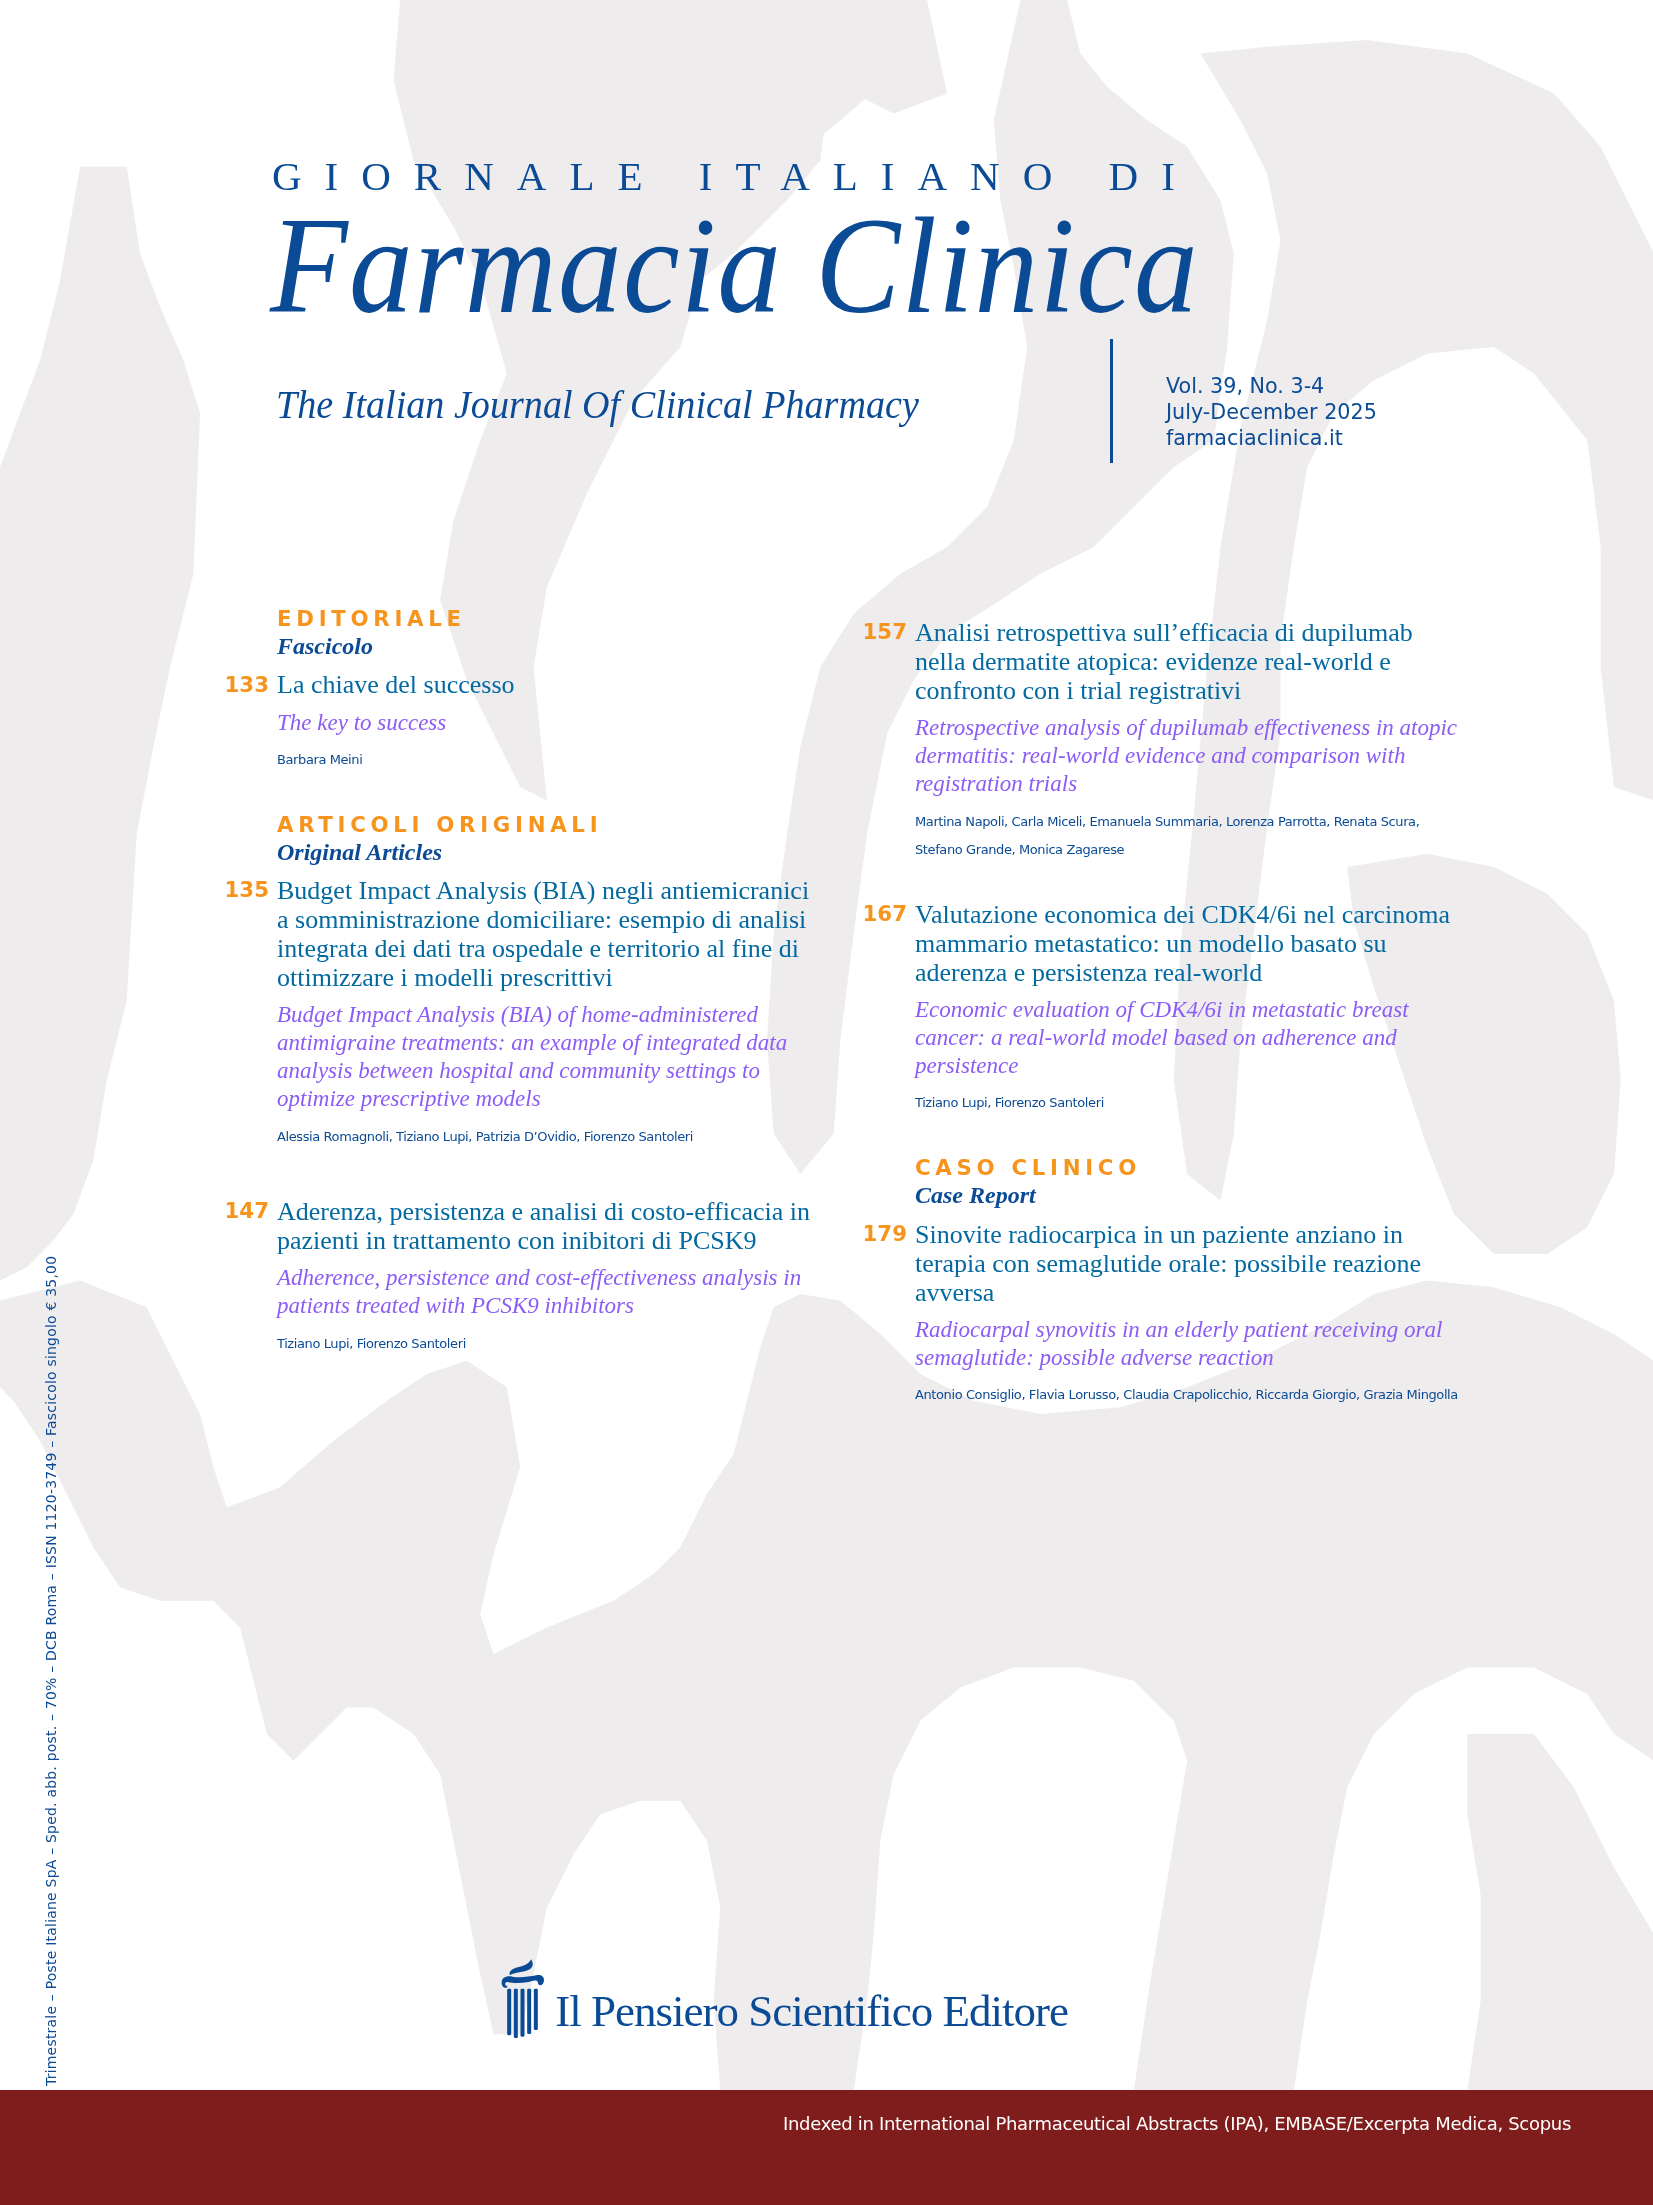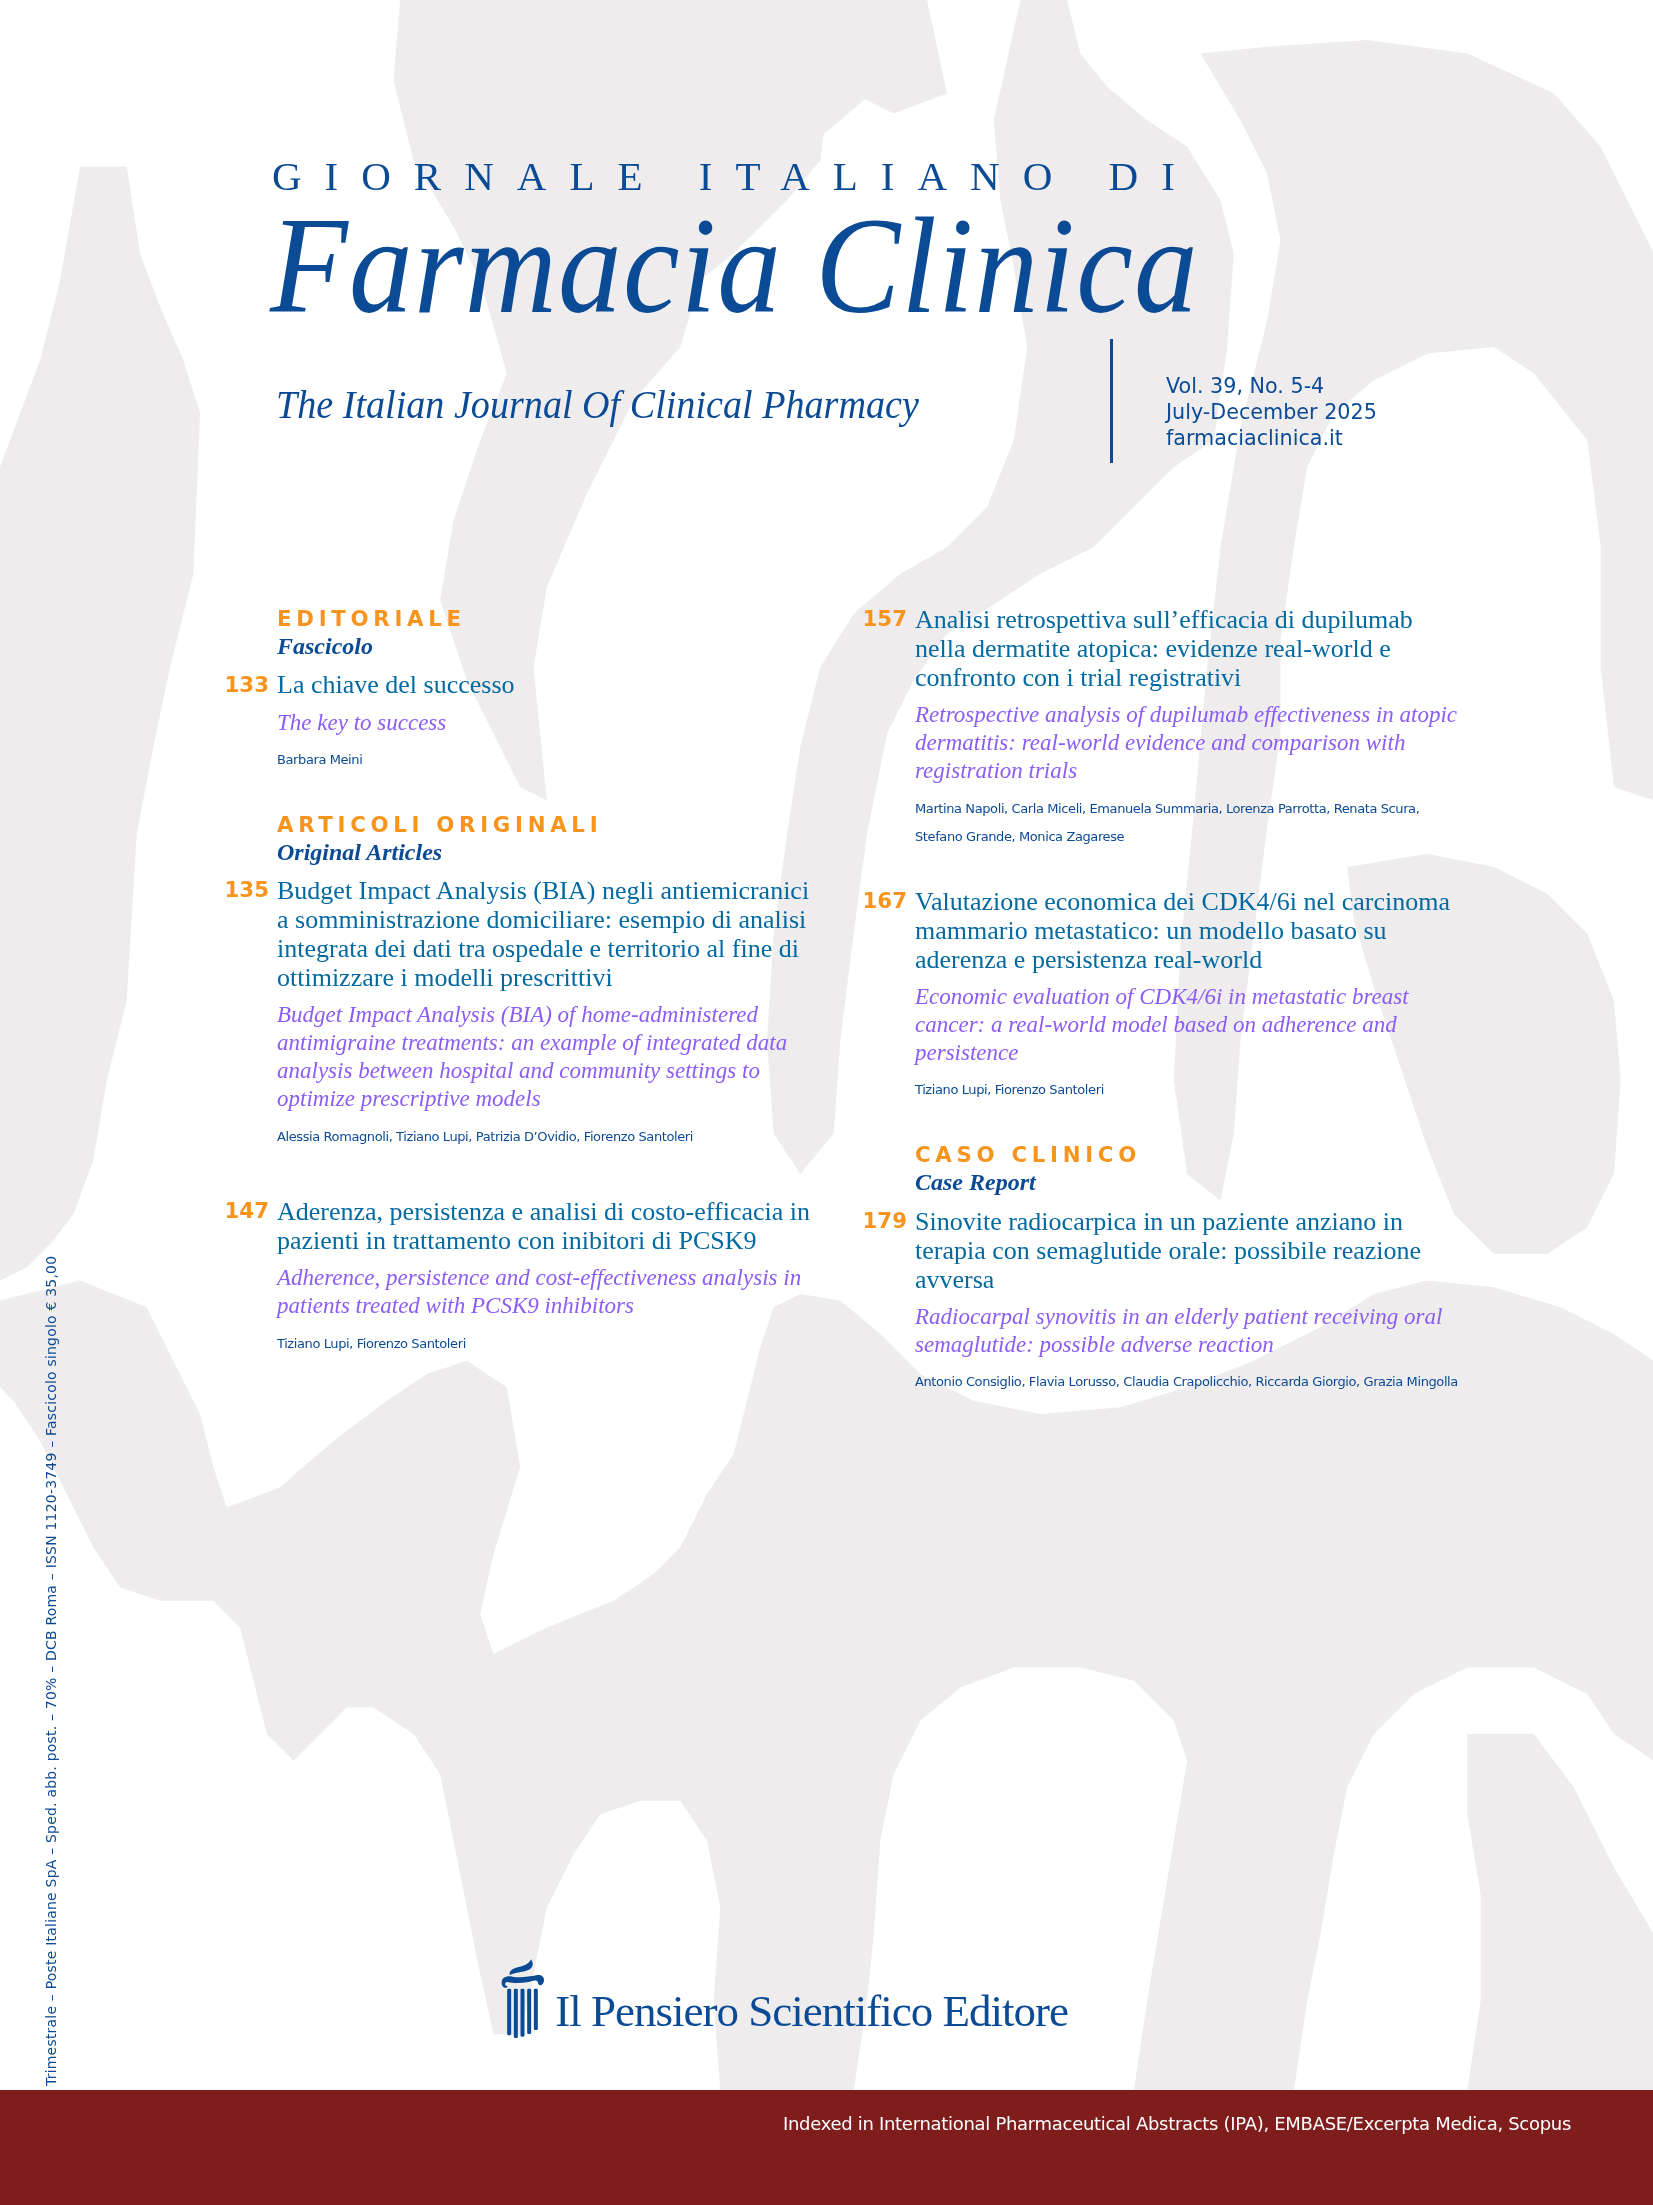--- a/index.html
+++ b/index.html
@@ -117,21 +117,21 @@
     <path d="M0 1950 L120 1920 L220 1960 L260 2040 L300 2120 L320 2200 L340 2260 L420 2230 L500 2160 L580 2100 L640 2060 L700 2040 L760 2080 L780 2200 L740 2330 L720 2420 L740 2480 L820 2440 L920 2400 L980 2360 L1020 2320 L1060 2240 L1100 2180 L1120 2100 L1140 2020 L1160 1960 L1200 1940 L1260 1950 L1320 2000 L1380 2060 L1460 2100 L1560 2120 L1680 2110 L1780 2080 L1880 2040 L1980 1990 L2060 1940 L2140 1920 L2240 1930 L2340 1960 L2420 2000 L2480 2040 L2480 2640 L2420 2600 L2380 2540 L2300 2500 L2200 2500 L2120 2540 L2060 2600 L2020 2680 L2000 2780 L1980 2900 L1960 3000 L1940 3135 L1700 3135 L1720 3000 L1740 2880 L1760 2760 L1780 2640 L1760 2580 L1700 2520 L1620 2500 L1520 2500 L1440 2530 L1380 2580 L1340 2660 L1320 2760 L1310 2900 L1300 3000 L1280 3135 L1080 3135 L1070 3000 L1080 2860 L1060 2760 L1020 2700 L960 2700 L900 2720 L860 2780 L820 2860 L800 2960 L780 3050 L740 3050 L720 2960 L700 2860 L680 2760 L660 2660 L620 2600 L560 2560 L520 2560 L480 2600 L440 2640 L400 2600 L380 2520 L360 2440 L320 2400 L240 2400 L180 2380 L140 2320 L100 2240 L60 2160 L20 2100 L0 2080 Z"></path>
     <path d="M2200 2600 L2300 2600 L2360 2680 L2420 2800 L2480 2900 L2480 3135 L2200 3135 L2220 3000 L2220 2840 L2200 2720 Z"></path>
   </g>
 </svg>
 
 <div class="layer mast-top">GIORNALE ITALIANO DI</div>
 <div class="layer mast-title">Farmacia Clinica</div>
 <div class="layer mast-sub">The Italian Journal Of Clinical Pharmacy</div>
 <div class="layer mast-divider"></div>
 <div class="layer mast-info">
-  <div>Vol. 39, No. 5-4</div>
+  <div>Vol. 39, No. 3-4</div>
   <div>July-December 2025</div>
   <div>farmaciaclinica.it</div>
 </div>
 
 <div class="layer col col-left">
   <div class="section-head">
     <div class="section-label">EDITORIALE</div>
     <div class="section-sub">Fascicolo</div>
   </div>
   <div class="entry">
@@ -156,21 +156,21 @@
   <div class="gap-md"></div>
   <div class="entry">
     <span class="entry-page">147</span>
     <div class="entry-title">Aderenza, persistenza e analisi di costo-efficacia in pazienti in trattamento con inibitori di PCSK9</div>
     <div class="entry-en">Adherence, persistence and cost-effectiveness analysis in patients treated with PCSK9 inhibitors</div>
     <div class="entry-authors">Tiziano Lupi, Fiorenzo Santoleri</div>
   </div>
 </div>
 
 <div class="layer col col-right">
-  <div class="entry" style="margin-top:0">
+  <div class="entry" style="margin-top:13px">
     <span class="entry-page">157</span>
     <div class="entry-title">Analisi retrospettiva sull’efficacia di dupilumab nella dermatite atopica: evidenze real-world e confronto con i trial registrativi</div>
     <div class="entry-en">Retrospective analysis of dupilumab effectiveness in atopic dermatitis: real-world evidence and comparison with registration trials</div>
     <div class="entry-authors">Martina Napoli, Carla Miceli, Emanuela Summaria, Lorenza Parrotta, Renata Scura, Stefano Grande, Monica Zagarese</div>
   </div>
 
   <div class="gap-sm"></div>
   <div class="entry">
     <span class="entry-page">167</span>
     <div class="entry-title">Valutazione economica dei CDK4/6i nel carcinoma mammario metastatico: un modello basato su aderenza e persistenza real-world</div>

